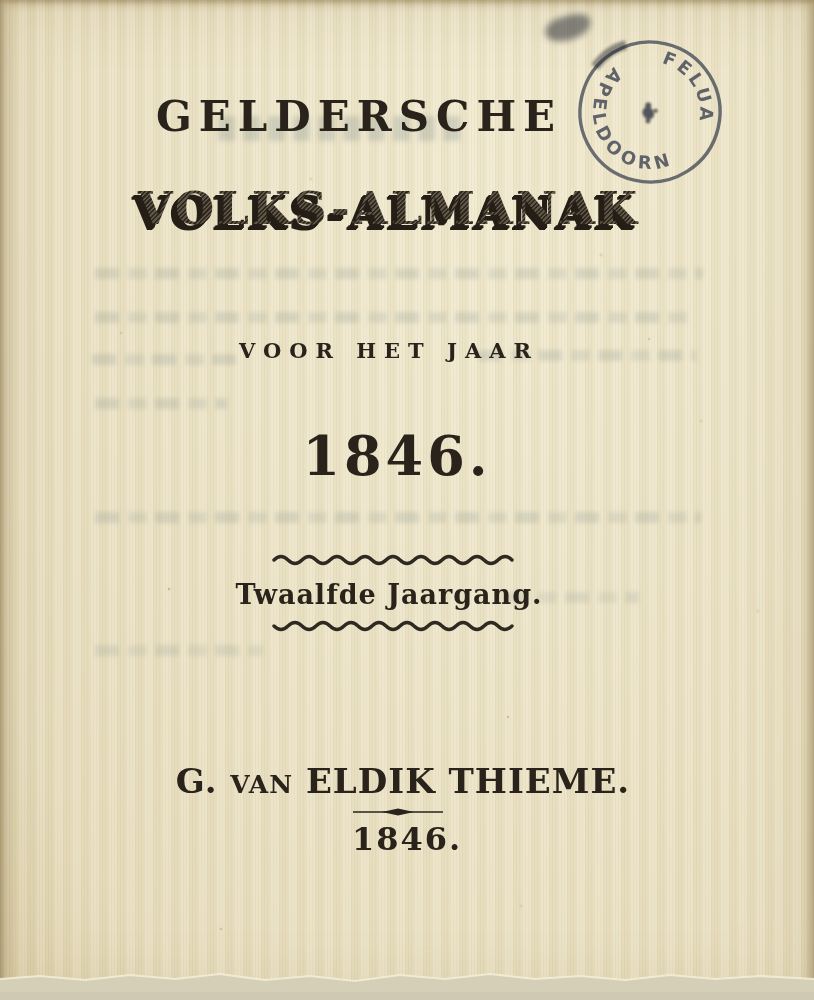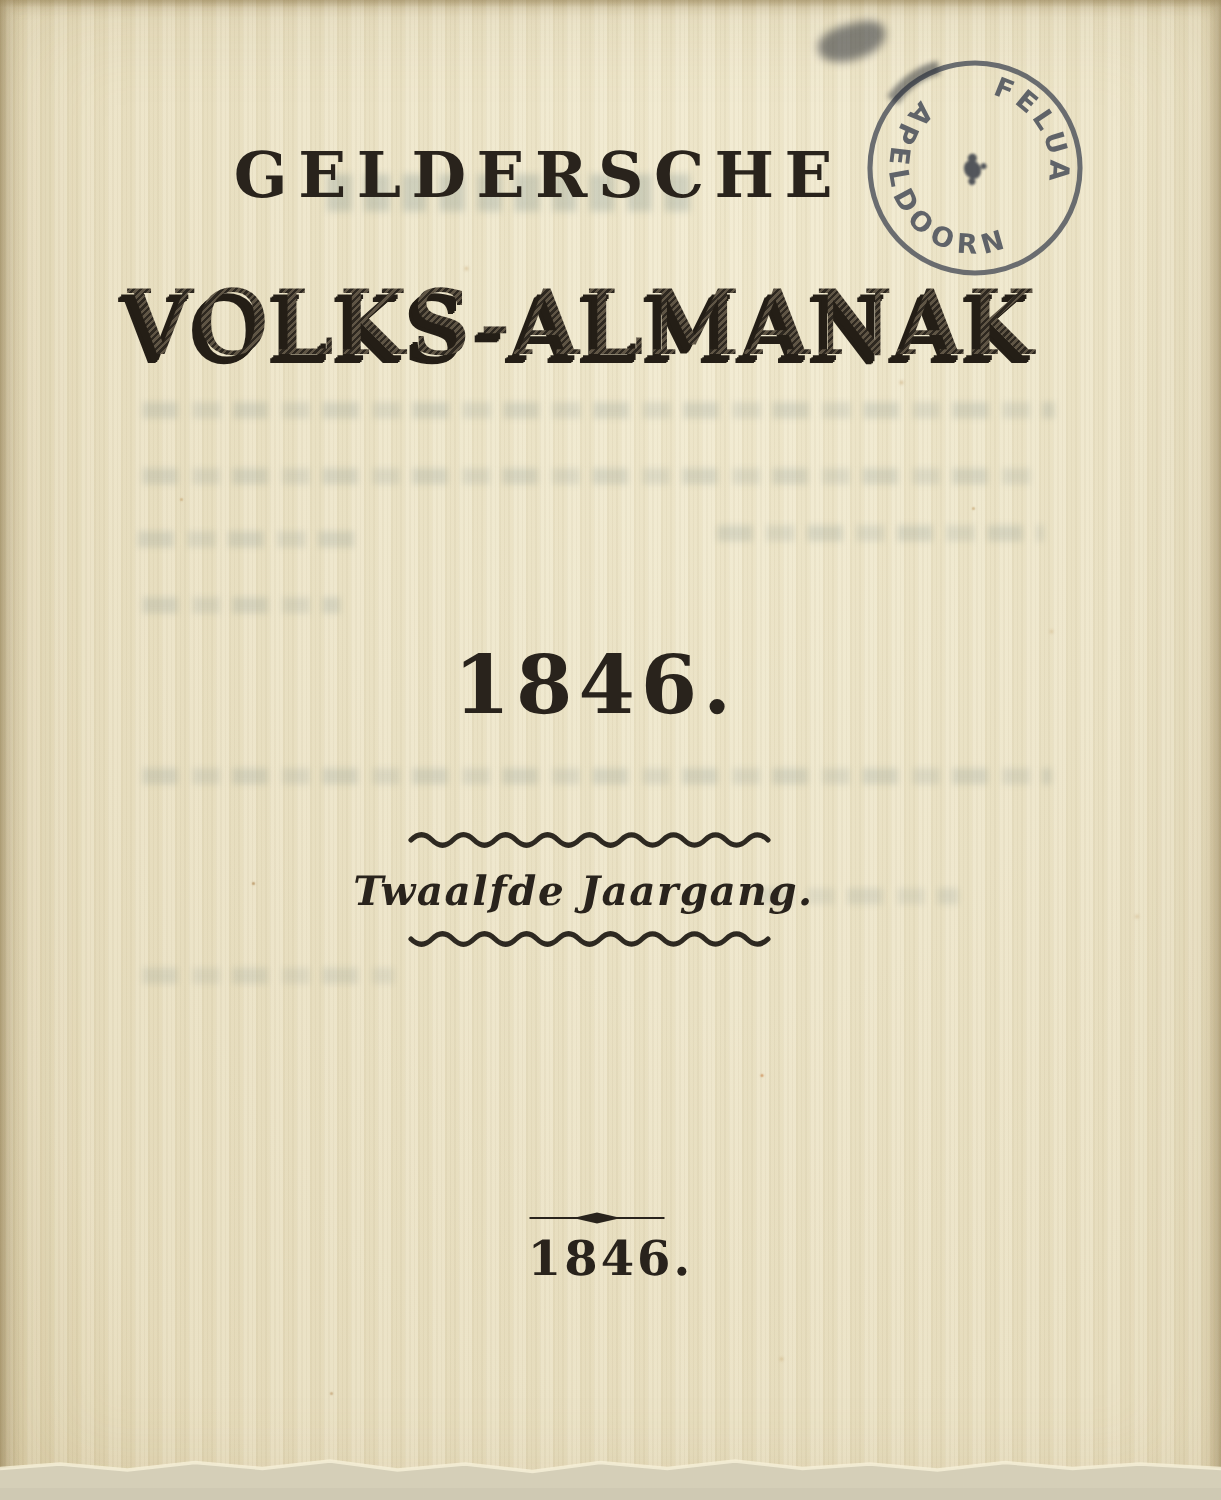--- a/index.html
+++ b/index.html
@@ -33,33 +33,33 @@
       rgba(124,140,138,.30) 33px 52px, rgba(124,140,138,0) 52px 60px);}
   .ghost-heading{position:absolute;left:218px;top:116px;width:246px;height:25px;
     filter:blur(2.6px);opacity:.5;pointer-events:none;
     background:repeating-linear-gradient(90deg, rgba(112,134,134,.5) 0 17px, rgba(112,134,134,0) 17px 25px);}
 
   .col{position:absolute;left:0;width:778px;text-align:center;color:#29231c;}
 
   .series-title{top:64px;font-size:42px;font-weight:bold;letter-spacing:7px;transform:translateX(-30px);}
 
   .main-title-wrap{top:186px;height:80px;}
-  .main-title-layer{position:absolute;left:0;width:100%;font-size:60px;font-weight:normal;letter-spacing:3px;line-height:1;}
+  .main-title-layer{position:absolute;left:0;width:100%;font-size:45px;font-weight:bold;letter-spacing:3px;line-height:1;}
   .mt-shadow{color:#241e16;transform:translate(-4px,4px);text-shadow:-2px 2px 0 #241e16,-1px 1px 0 #241e16;}
   .mt-face{color:transparent;
     background:repeating-linear-gradient(135deg, #2e2820 0 1.6px, #5f5545 1.6px 3.2px);
     -webkit-background-clip:text;background-clip:text;}
 
   .subtitle{top:338px;font-size:21px;font-weight:bold;letter-spacing:8px;}
   .year-big{top:424px;font-size:54px;font-weight:bold;letter-spacing:4px;transform:translateX(8px);}
 
   .wave{position:absolute;left:272px;}
   .wave1{top:552px;}
   .wave2{top:620px;}
-  .edition{top:579px;font-size:27px;font-weight:bold;font-style:italic;letter-spacing:1px;}
+  .edition{top:579px;font-size:27px;font-weight:bold;letter-spacing:1px;}
 
   .imprint-city{top:720px;font-size:40px;font-weight:bold;letter-spacing:1px;}
   .imprint-pub{top:761px;font-size:34px;font-weight:bold;transform:translateX(14px);letter-spacing:1px;}
   .imprint-pub .particle{font-size:25px;letter-spacing:1px;}
   .divider{position:absolute;left:352px;top:806px;}
   .imprint-year{top:820px;font-size:32px;font-weight:bold;letter-spacing:2px;transform:translateX(18px);}
 
   .stamp{position:absolute;left:568px;top:30px;z-index:6;}
   .stamp text{font-family:"DejaVu Sans", sans-serif;font-weight:600;}
   .smudge{position:absolute;left:545px;top:16px;width:46px;height:24px;z-index:6;
@@ -102,33 +102,39 @@
 
   <div class="foxing"></div>
 
   <h1 class="col series-title">GELDERSCHE</h1>
 
   <div class="col main-title-wrap">
     <div class="main-title-layer mt-shadow">VOLKS-ALMANAK</div>
     <div class="main-title-layer mt-face">VOLKS-ALMANAK</div>
   </div>
 
+  <div class="col subtitle">VOOR HET JAAR</div>
   <div class="col year-big">1846.</div>
 
   <svg class="wave wave1" width="242" height="14" viewBox="0 0 242 14">
     <path d="M2,8 Q9,1 16,8 T30,8 T44,8 T58,8 T72,8 T86,8 T100,8 T114,8 T128,8 T142,8 T156,8 T170,8 T184,8 T198,8 T212,8 T226,8 T240,8" fill="none" stroke="#2e2921" stroke-width="3.4" stroke-linecap="round"></path>
   </svg>
 
   <div class="col edition">Twaalfde Jaargang.</div>
 
   <svg class="wave wave2" width="242" height="14" viewBox="0 0 242 14">
     <path d="M2,6 Q9,13 16,6 T30,6 T44,6 T58,6 T72,6 T86,6 T100,6 T114,6 T128,6 T142,6 T156,6 T170,6 T184,6 T198,6 T212,6 T226,6 T240,6" fill="none" stroke="#2e2921" stroke-width="3.4" stroke-linecap="round"></path>
   </svg>
 
 
+  <div class="col imprint-pub">
+    <span>G.</span>
+    <span class="particle">VAN</span>
+    <span>ELDIK THIEME.</span>
+  </div>
 
   <svg class="divider" width="92" height="12" viewBox="0 0 92 12">
     <line x1="1" y1="6" x2="91" y2="6" stroke="#29231c" stroke-width="1.3"></line>
     <polygon points="30,6 46,2.4 62,6 46,9.6" fill="#29231c"></polygon>
   </svg>
 
   <div class="col imprint-year">1846.</div>
 
   <div class="smudge"></div>
   <svg class="stamp" width="164" height="164" viewBox="0 0 164 164">

